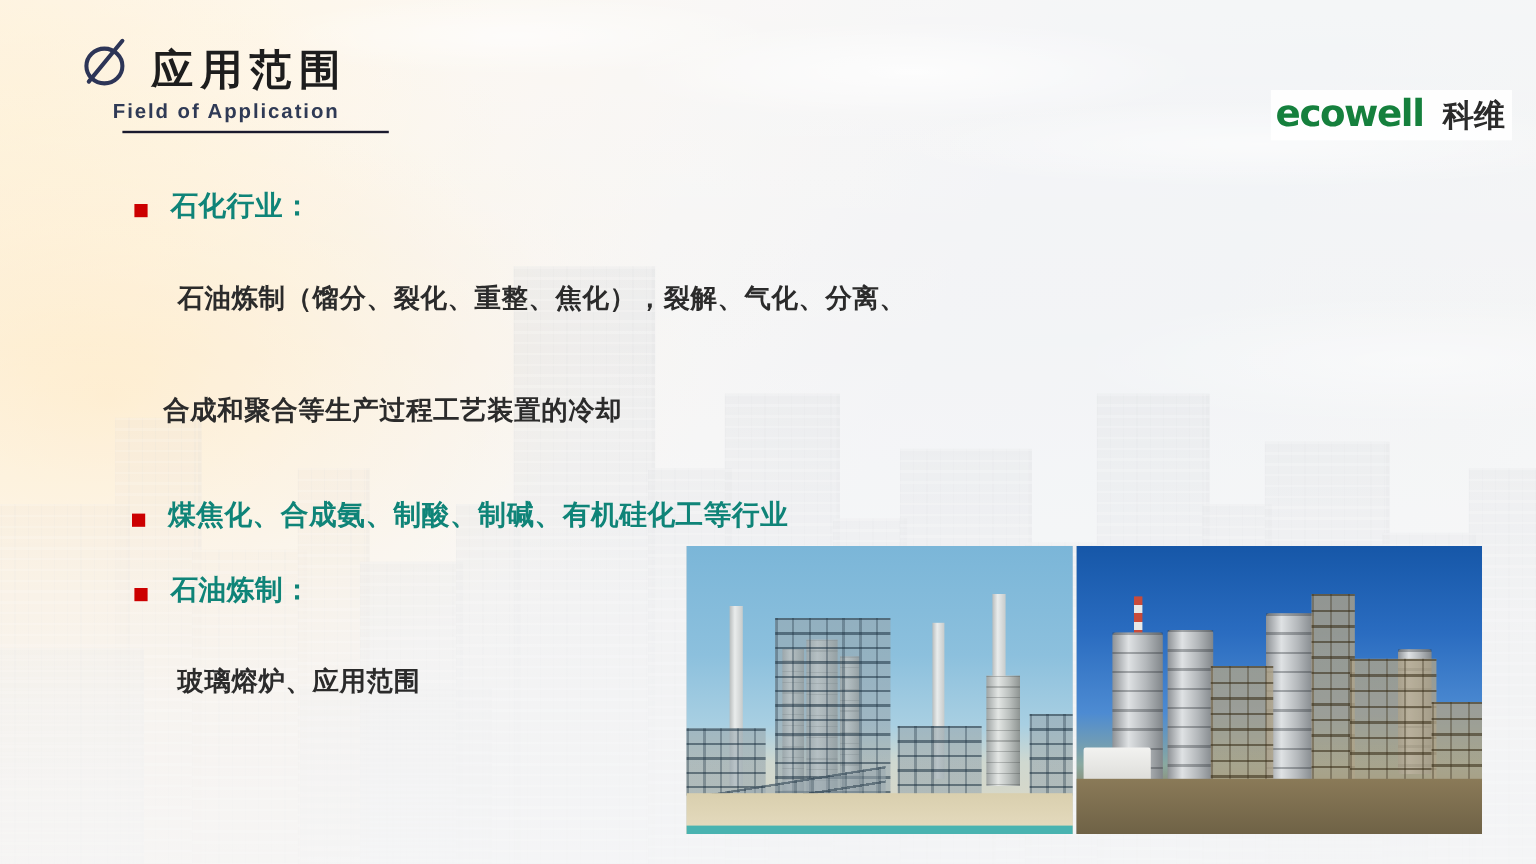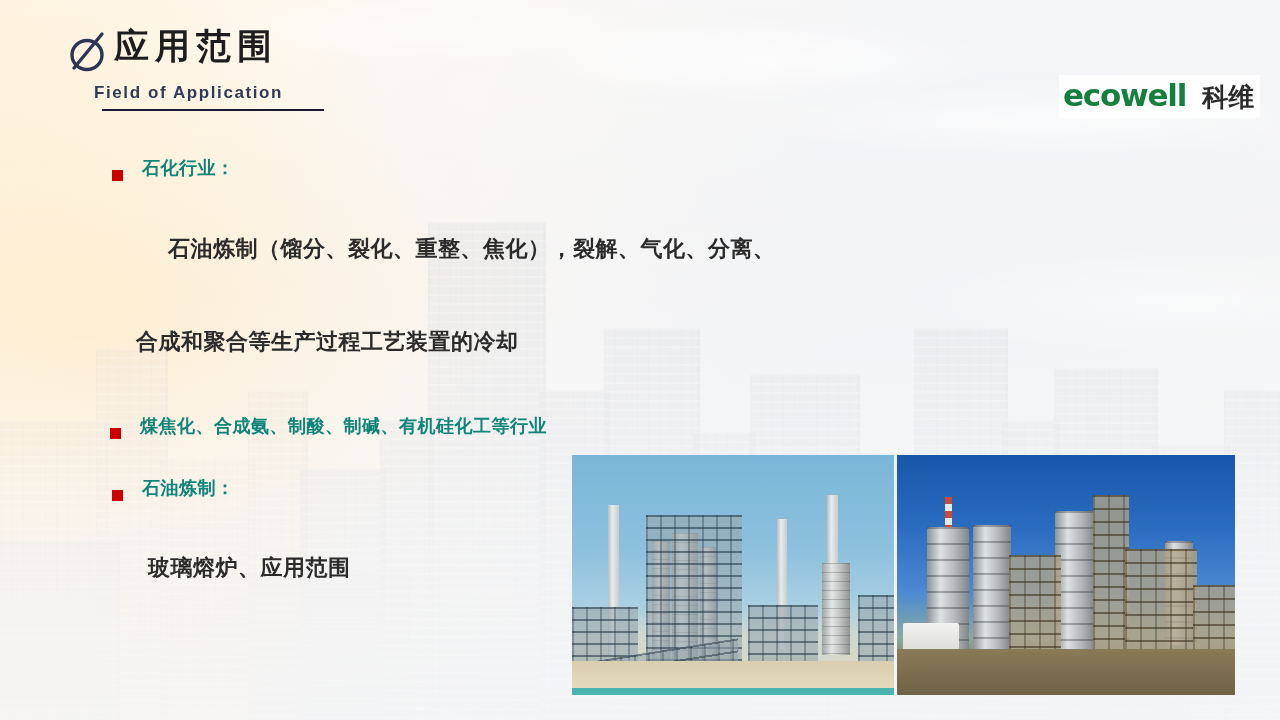--- a/index.html
+++ b/index.html
@@ -74,21 +74,21 @@
       rgba(255,255,255,0.10) 40%,
       rgba(248,248,249,0.45) 72%,
       rgba(243,244,245,0.72) 100%);
   }
   .bg-wash {
     background: rgba(255,255,255,0.42);
   }
 
   
   .header { position: absolute; left: 66px; top: 28px; }
-  .title-row { display: flex; align-items: flex-start; gap: 4px; }
+  .title-row { display: flex; align-items: flex-end; gap: 16px; }
   .dia-icon { width: 44px; height: 48px; flex: none; }
   .title-cn {
     font-size: 35px;
     font-weight: bold;
     color: #1d1d1d;
     letter-spacing: 6px;
     line-height: 1;
     white-space: nowrap;
   }
   .title-en {
@@ -140,21 +140,21 @@
   .row { position: absolute; display: flex; align-items: flex-start; }
 
   .sq-bullet {
     width: 11px; height: 11px;
     background: #cc0000;
     flex: none;
     margin-top: 11px;
     margin-right: 19px;
   }
   .heading-txt {
-    font-size: 18px;
+    font-size: 23px;
     font-weight: bold;
     color: #0f8478;
     letter-spacing: 0.5px;
     white-space: nowrap;
     line-height: 1.1;
   }
   .body-txt {
     font-size: 22px;
     font-weight: bold;
     color: #2b2b2b;
@@ -268,21 +268,21 @@
     <span class="logo-cn">科维</span>
   </div>
 
   <div class="content">
 
     <div class="row" style="left:112px; top:159px;">
       <div class="sq-bullet"></div>
       <div class="heading-txt">石化行业：</div>
     </div>
 
-    <div class="row" style="left:148px; top:237px;margin-left:20px;">
+    <div class="row" style="left:148px; top:237px;">
       <div class="body-txt">石油炼制（馏分、裂化、重整、焦化），裂解、气化、分离、</div>
     </div>
 
     <div class="row" style="left:136px; top:330px;">
       <div class="body-txt">合成和聚合等生产过程工艺装置的冷却</div>
     </div>
 
     <div class="row" style="left:110px; top:417px;">
       <div class="sq-bullet"></div>
       <div class="heading-txt">煤焦化、合成氨、制酸、制碱、有机硅化工等行业</div>

